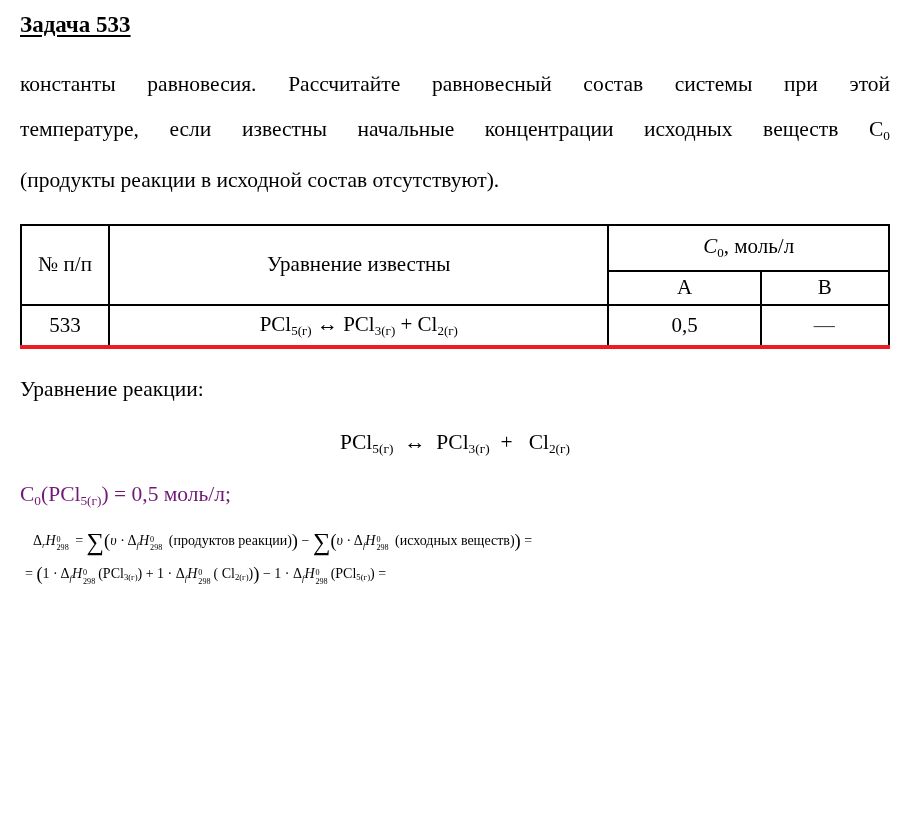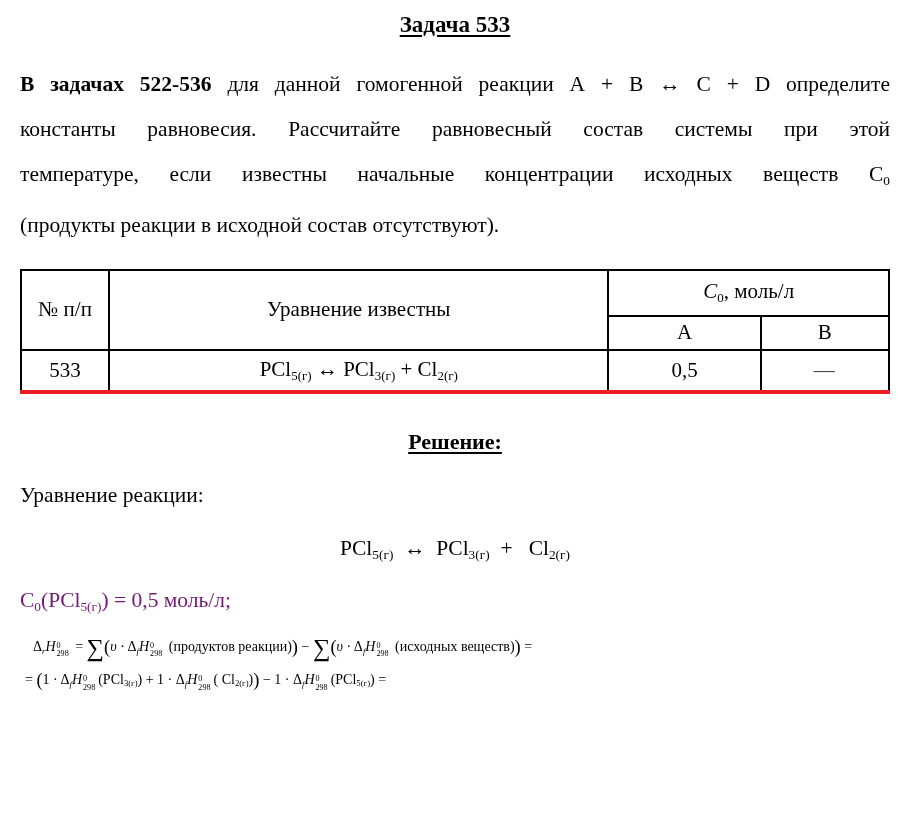--- a/index.html
+++ b/index.html
@@ -2,21 +2,21 @@
 <html><head>
 <meta charset="utf-8">
 <style>
   * { margin: 0; padding: 0; box-sizing: border-box; }
   html, body { width: 913px; height: 820px; overflow: hidden; background: #ffffff; }
   body { font-family: "Liberation Serif", "DejaVu Serif", serif; color: #000; }
   .sheet { width: 913px; height: 820px; padding: 0 23px 0 20px; position: relative; }
 
   .doc-title {
     margin-top: 12px;
-    text-align: center;
+    text-align: left;
     font-size: 23px;
     font-weight: 700;
     text-decoration: underline;
     text-underline-offset: 3px;
     text-decoration-thickness: 2px;
   }
 
   .intro { margin-top: 24px; font-size: 21.5px; }
   .intro-line {
     line-height: 45px;
@@ -82,21 +82,20 @@
   .ss-top, .ss-bot { display: block; }
 </style>
 </head>
 <body>
 
 <div class="sheet">
 
   <div class="doc-title">Задача 533</div>
 
   <div class="intro">
-    <div class="intro-line"><span class="tk-b">В задачах 522-536</span><span class="tk-n"> для данной гомогенной реакции А + В ↔ С + D определите</span></div>
     <div class="intro-line"><span class="tk-n">константы равновесия. Рассчитайте равновесный состав системы при этой</span></div>
     <div class="intro-line"><span class="tk-n">температуре, если известны начальные концентрации исходных веществ С</span><span class="tk-sub">0</span></div>
     <div class="intro-line"><span class="tk-n">(продукты реакции в исходной состав отсутствуют).</span></div>
   </div>
 
   <table class="problem">
     <colgroup>
         <col class="c1">
         <col class="c2">
         <col class="c3">
@@ -114,21 +113,20 @@
     </tr>
     <tr class="drow">
       <td>533</td>
       <td><span class="tk-n">PCl</span><span class="tk-sub">5(г)</span><span class="tk-n"> ↔ PCl</span><span class="tk-sub">3(г)</span><span class="tk-n"> + Cl</span><span class="tk-sub">2(г)</span></td>
       <td>0,5</td>
       <td class="dash-cell">—</td>
     </tr>
   </tbody>
     </table>
 
-  <div class="solution-heading">Решение:</div>
 
   <div class="line-left">Уравнение реакции:</div>
 
   <div class="eq-centered math"><span class="tk-n">PCl</span><span class="tk-sub">5(г)</span><span class="tk-n"> ↔ PCl</span><span class="tk-sub">3(г)</span><span class="tk-n"> +  Cl</span><span class="tk-sub">2(г)</span></div>
 
   <div class="red-line math"><span class="tk-n">C</span><span class="tk-sub">0</span><span class="tk-n">(PCl</span><span class="tk-sub">5(г)</span><span class="tk-n">) = 0,5 моль/л;</span></div>
 
 
   <div class="formula formula-1 math"><span class="tk-n">Δ</span><span class="tk-isub">r</span><span class="tk-i">H</span><span class="tk-ss"><span class="ss-top">0</span><span class="ss-bot">298</span></span><span class="tk-n"> = </span><span class="tk-sum">∑</span><span class="tk-big">(</span><span class="tk-i">υ</span><span class="tk-n"> · Δ</span><span class="tk-isub">f</span><span class="tk-i">H</span><span class="tk-ss"><span class="ss-top">0</span><span class="ss-bot">298</span></span><span class="tk-n"> (продуктов реакции)</span><span class="tk-big">)</span><span class="tk-n"> − </span><span class="tk-sum">∑</span><span class="tk-big">(</span><span class="tk-i">υ</span><span class="tk-n"> · Δ</span><span class="tk-isub">f</span><span class="tk-i">H</span><span class="tk-ss"><span class="ss-top">0</span><span class="ss-bot">298</span></span><span class="tk-n"> (исходных веществ)</span><span class="tk-big">)</span><span class="tk-n"> =</span></div>
 

